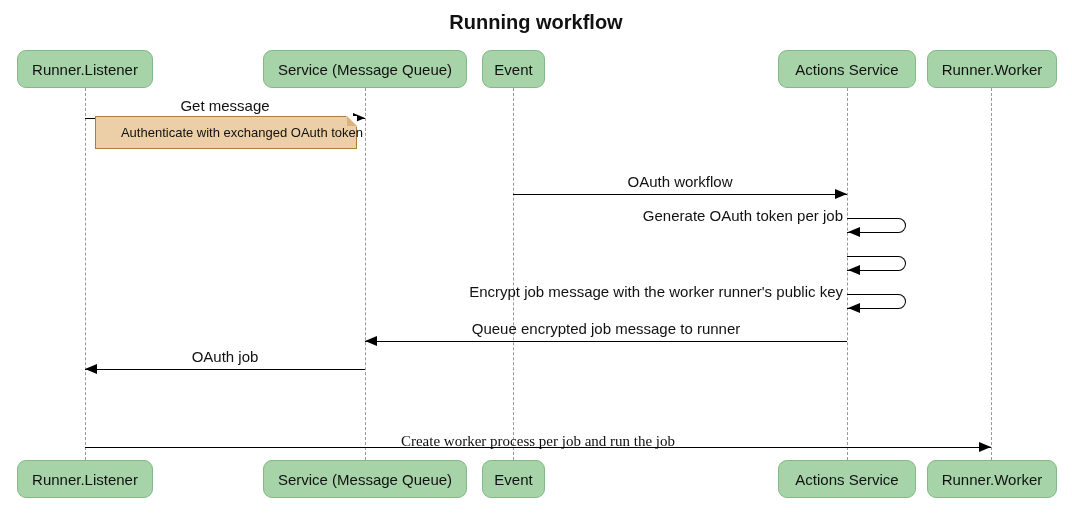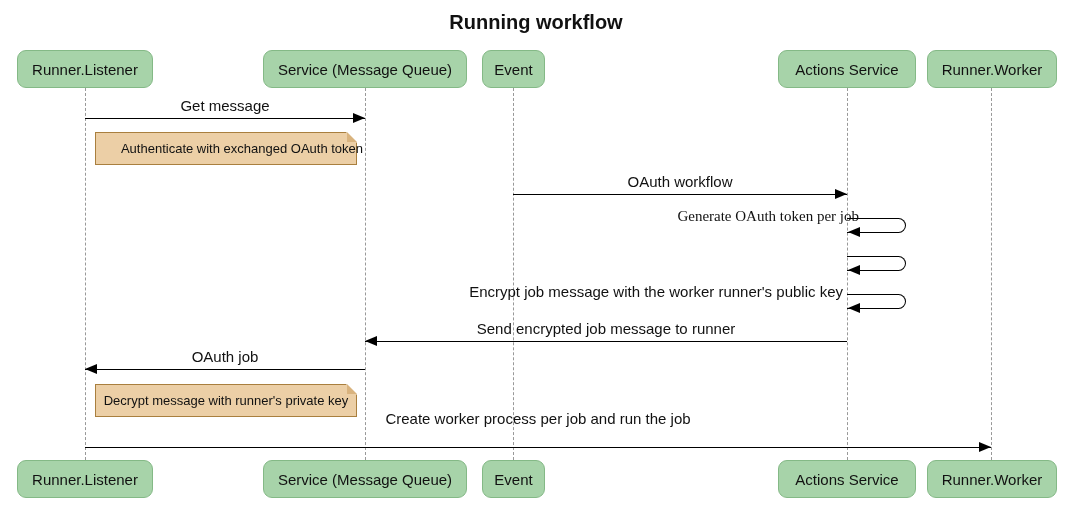--- a/index.html
+++ b/index.html
@@ -151,56 +151,51 @@
       <span>Actions Service</span>
     </div>
   <div class="actor top" style="left:927px;width:130px;">
       <span>Runner.Worker</span>
     </div>
 
   <div class="msg-label" style="left:225px;top:98px;">Get message</div>
   <div class="msg-line" style="left:85px;top:118px;width:280px;"></div>
   <div class="arrow-right" style="left:353px;top:113px;"></div>
 
-  <div class="note" style="left:95px;top:132px;padding-left:32px;">
+  <div class="note" style="left:95px;top:116px;padding-left:32px;">
     <span>Authenticate with exchanged OAuth token</span>
     <span class="note-fold-cut"></span>
     <span class="note-fold-flap"></span>
   </div>
 
   <div class="msg-label" style="left:680px;top:174px;">OAuth workflow</div>
   <div class="msg-line" style="left:513px;top:194px;width:334px;"></div>
   <div class="arrow-right" style="left:835px;top:189px;"></div>
 
-  <div class="msg-label right-align" style="right:213px;top:208px;font-family:Liberation Serif, serif;">Generate OAuth token per job</div>
+  <div class="msg-label right-align" style="right:229px;top:208px;">Generate OAuth token per job</div>
   <div class="self-loop" style="left:847px;top:218px;"></div>
   <div class="arrow-left" style="left:848px;top:227px;"></div>
 
   <div class="self-loop" style="left:847px;top:256px;"></div>
   <div class="arrow-left" style="left:848px;top:265px;"></div>
 
   <div class="msg-label right-align" style="right:229px;top:284px;">Encrypt job message with the worker runner's public key</div>
   <div class="self-loop" style="left:847px;top:294px;"></div>
   <div class="arrow-left" style="left:848px;top:303px;"></div>
 
-  <div class="msg-label" style="left:606px;top:321px;">Send encrypted job message to runner</div>
+  <div class="msg-label" style="left:606px;top:321px;">Queue encrypted job message to runner</div>
   <div class="msg-line" style="left:365px;top:341px;width:482px;"></div>
   <div class="arrow-left" style="left:365px;top:336px;"></div>
 
   <div class="msg-label" style="left:225px;top:349px;">OAuth job</div>
   <div class="msg-line" style="left:85px;top:369px;width:280px;"></div>
   <div class="arrow-left" style="left:85px;top:364px;"></div>
 
-  <div class="note" style="left:95px;top:384px;">
-    <span>Decrypt message with runner's private key</span>
-    <span class="note-fold-cut"></span>
-    <span class="note-fold-flap"></span>
-  </div>
-
-  <div class="msg-label" style="left:538px;top:411px;">Create worker process per job and run the job</div>
+
+  <div class="msg-label" style="left:538px;top:433px;font-family:Liberation Serif, serif;">Create worker process per job and run the job</div>
   <div class="msg-line" style="left:85px;top:447px;width:906px;"></div>
   <div class="arrow-right" style="left:979px;top:442px;"></div>
 
   <div class="actor bottom" style="left:17px;width:136px;">
       <span>Runner.Listener</span>
     </div>
   <div class="actor bottom" style="left:263px;width:204px;">
       <span>Service (Message Queue)</span>
     </div>
   <div class="actor bottom" style="left:482px;width:63px;">

